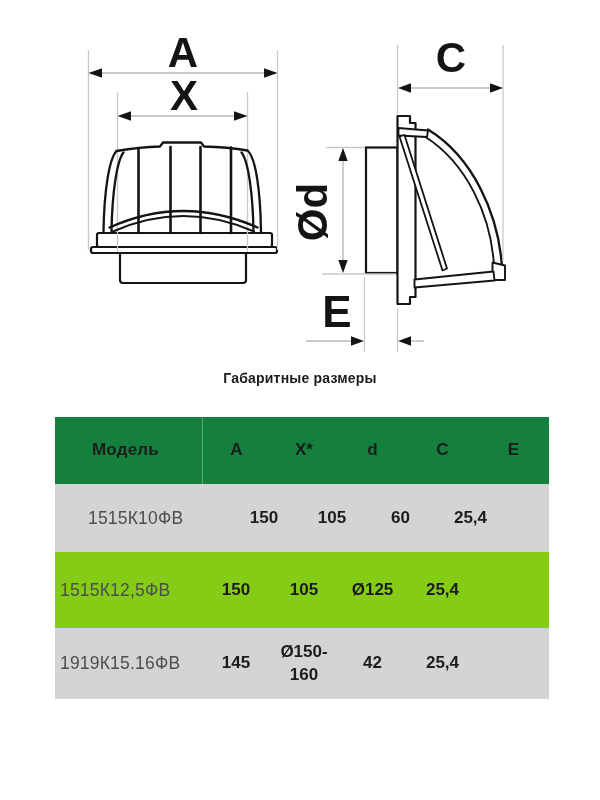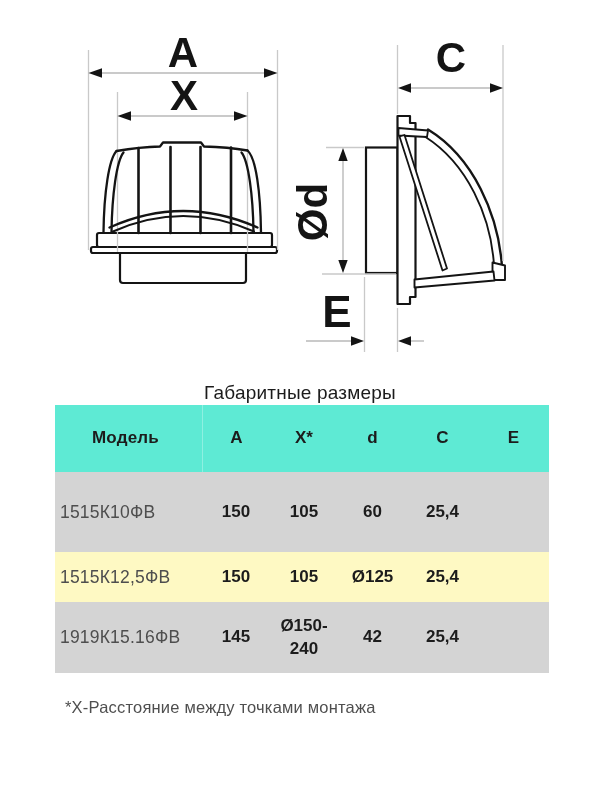--- a/index.html
+++ b/index.html
@@ -1,25 +1,25 @@
 <!DOCTYPE html>
 <html><head>
 <meta charset="utf-8">
 <style>
   html,body{margin:0;padding:0;background:#fff;}
   .canvas{position:relative;width:600px;height:800px;background:#ffffff;
           font-family:"Liberation Sans",sans-serif;overflow:hidden;}
   .drawing{position:absolute;left:0;top:0;width:600px;height:362px;}
-  .section-title{position:absolute;left:0;top:382px;width:600px;text-align:center;
-                 font-size:19px;font-weight:normal;color:#1b1b1b;letter-spacing:.2px;}
+  .section-title{position:absolute;left:0;top:370px;width:600px;text-align:center;
+                 font-size:14px;font-weight:bold;color:#1b1b1b;letter-spacing:.2px;}
   .dim-table{position:absolute;left:55px;top:405px;width:494px;}
   .trow{display:grid;grid-template-columns:147px 68px 68px 69px 71px 71px;}
-  .thead{height:67px;background:#5eead4;}
-  .r1{height:80px;background:#d4d4d4;}
-  .r2{height:50px;background:#fef9c3;}
+  .thead{height:67px;background:#15803d;margin-top:12px;}
+  .r1{height:68px;background:#d4d4d4;padding-left:28px;}
+  .r2{height:76px;background:#84cc16;}
   .r3{height:71px;background:#d4d4d4;}
   .cell{display:flex;align-items:center;justify-content:center;text-align:center;
         font-size:17px;font-weight:bold;color:#1c1c1c;line-height:1.3;}
   .cell.model{justify-content:flex-start;padding-left:5px;font-weight:normal;
               color:#4e4e4e;font-size:17.5px;letter-spacing:.2px;}
   .thead .cell.model{padding-left:37px;font-weight:bold;color:#1c1c1c;font-size:17px;letter-spacing:.2px;}
   .thead .cell.col-a{border-left:1px solid rgba(255,255,255,.3);}
   .footnote{position:absolute;left:65px;top:698px;font-size:16.5px;color:#4f4f4f;letter-spacing:.2px;}
   svg text{font-family:"Liberation Sans",sans-serif;}
 </style>
@@ -140,21 +140,20 @@
       <div class="cell model">1515К12,5ФВ</div>
       <div class="cell">150</div>
       <div class="cell">105</div>
       <div class="cell">Ø125</div>
       <div class="cell">25,4</div>
     </div>
 
     <div class="trow r3">
       <div class="cell model">1919К15.16ФВ</div>
       <div class="cell">145</div>
-      <div class="cell">Ø150-240</div>
+      <div class="cell">Ø150-160</div>
       <div class="cell">42</div>
       <div class="cell">25,4</div>
     </div>
   </div>
 
-  <div class="footnote">*Х-Расстояние между точками монтажа</div>
 
 </div>
 
 </body></html>

